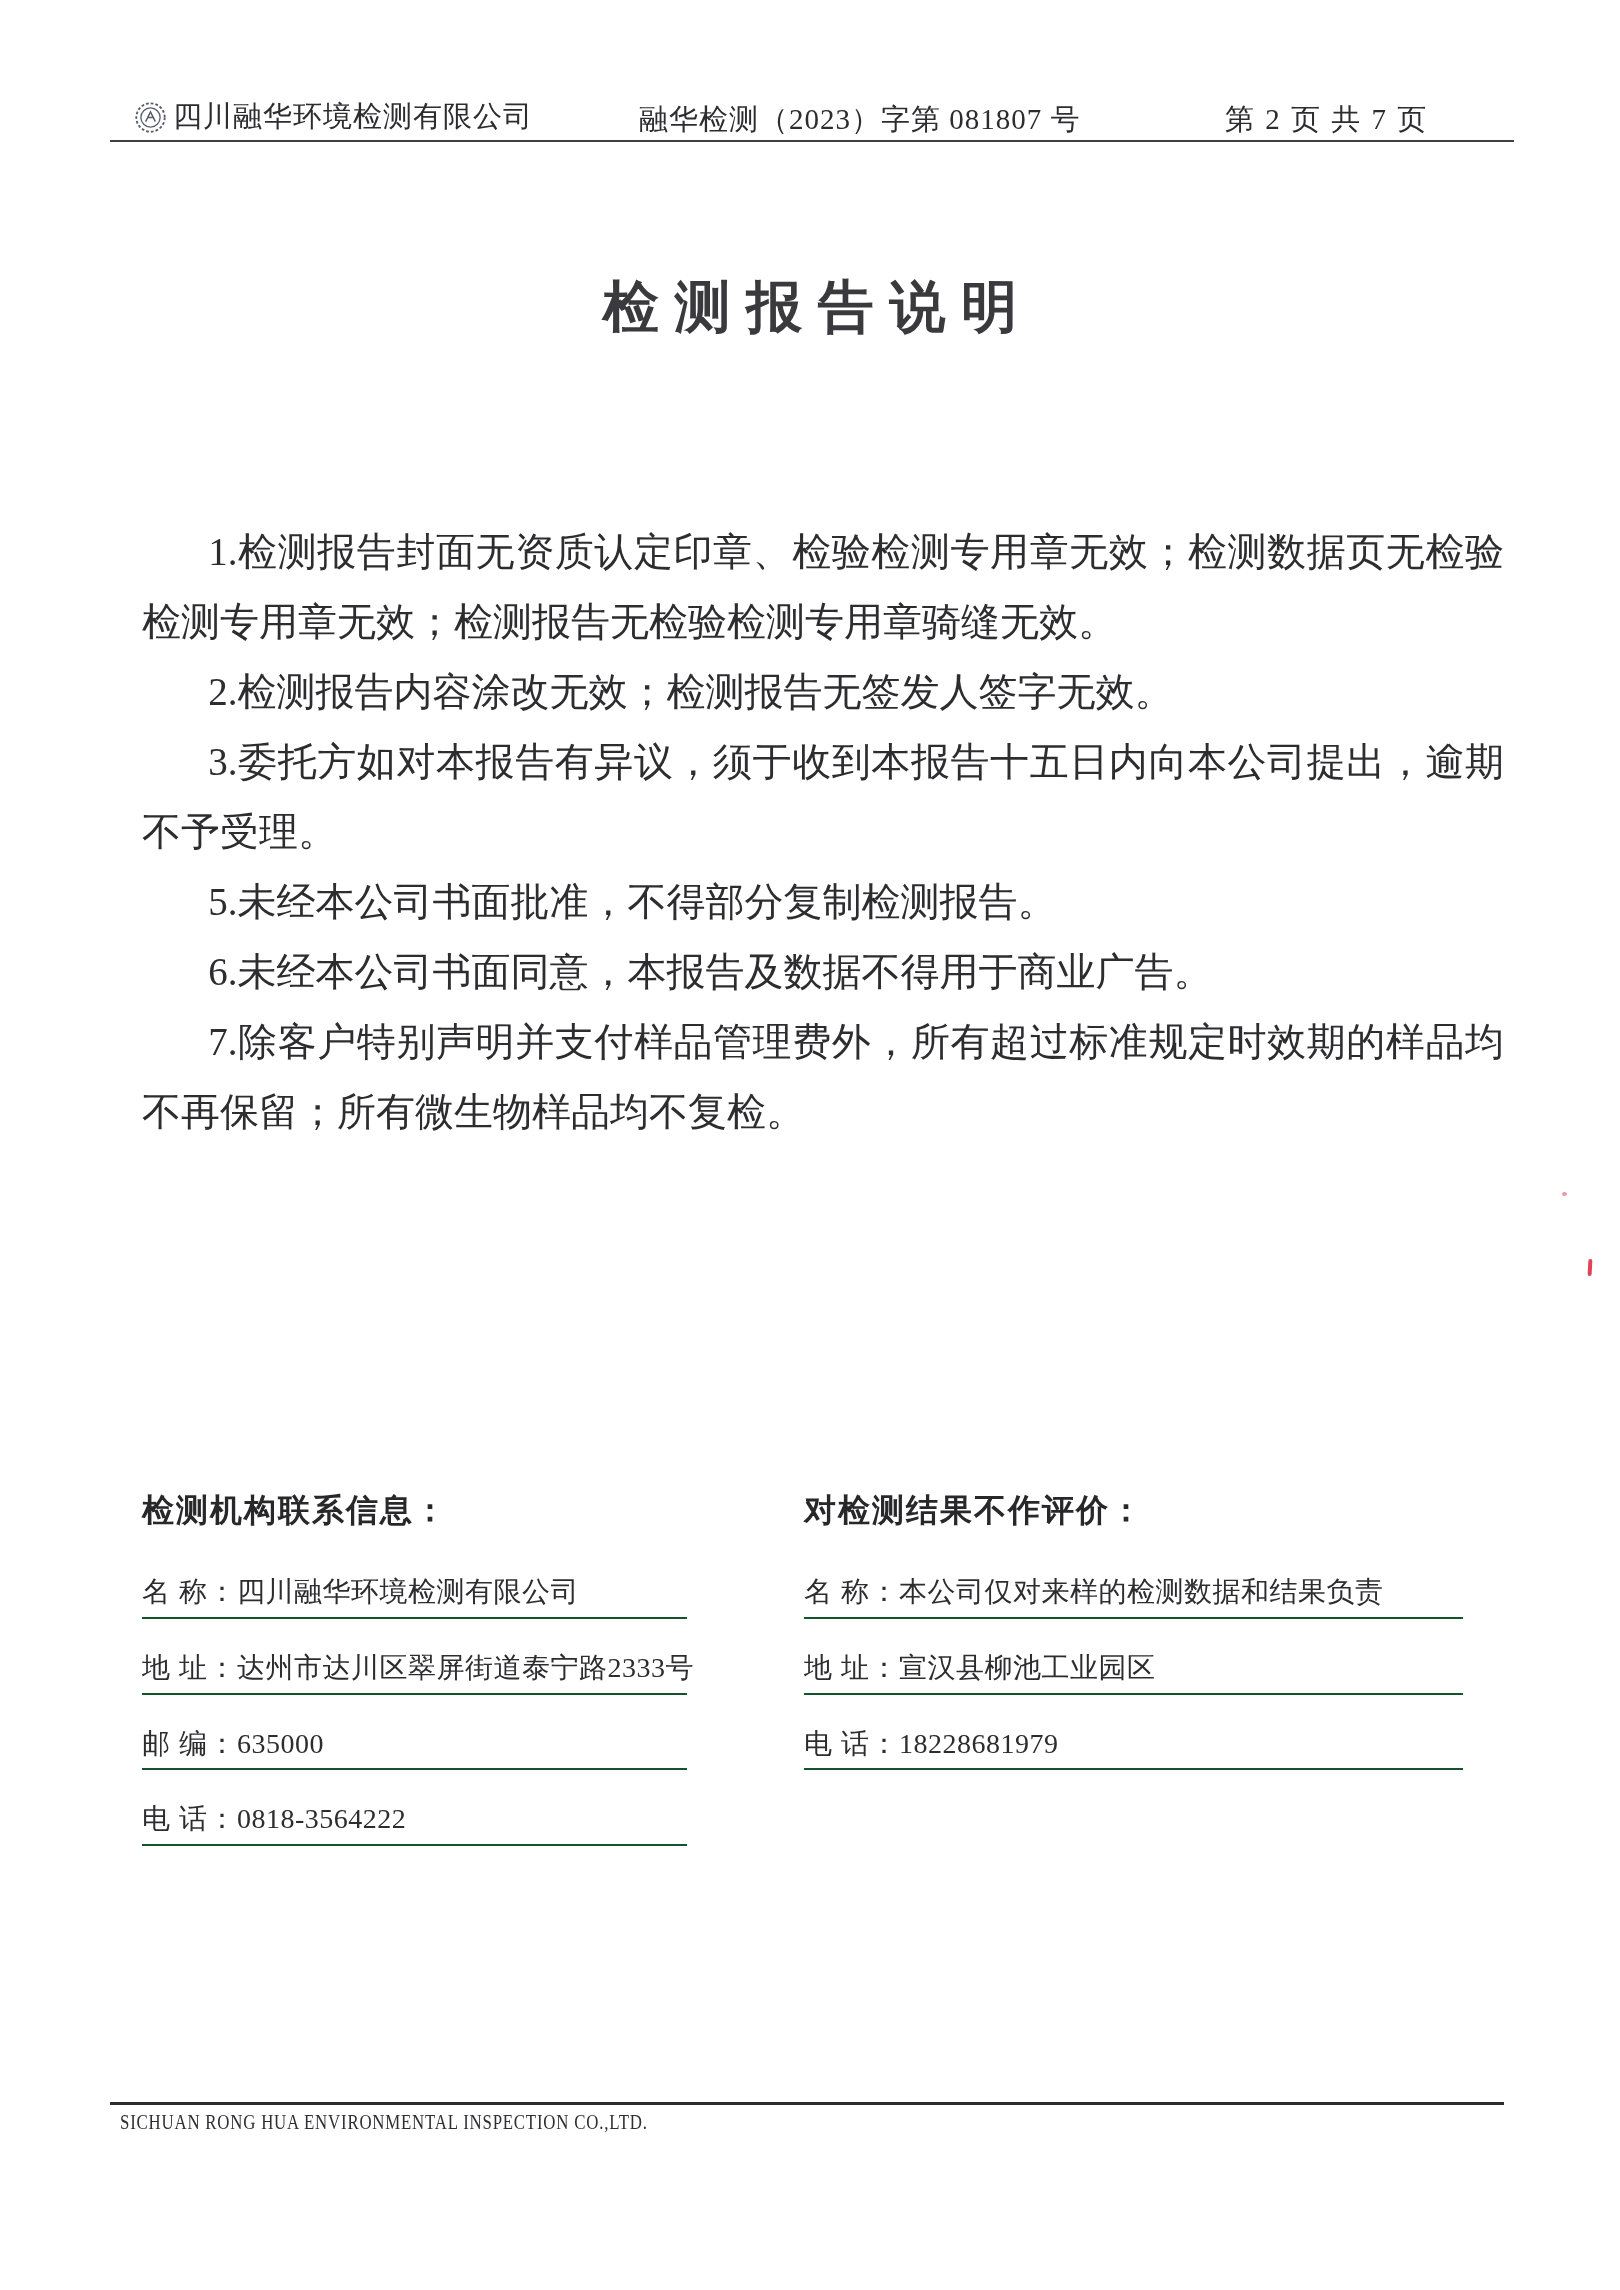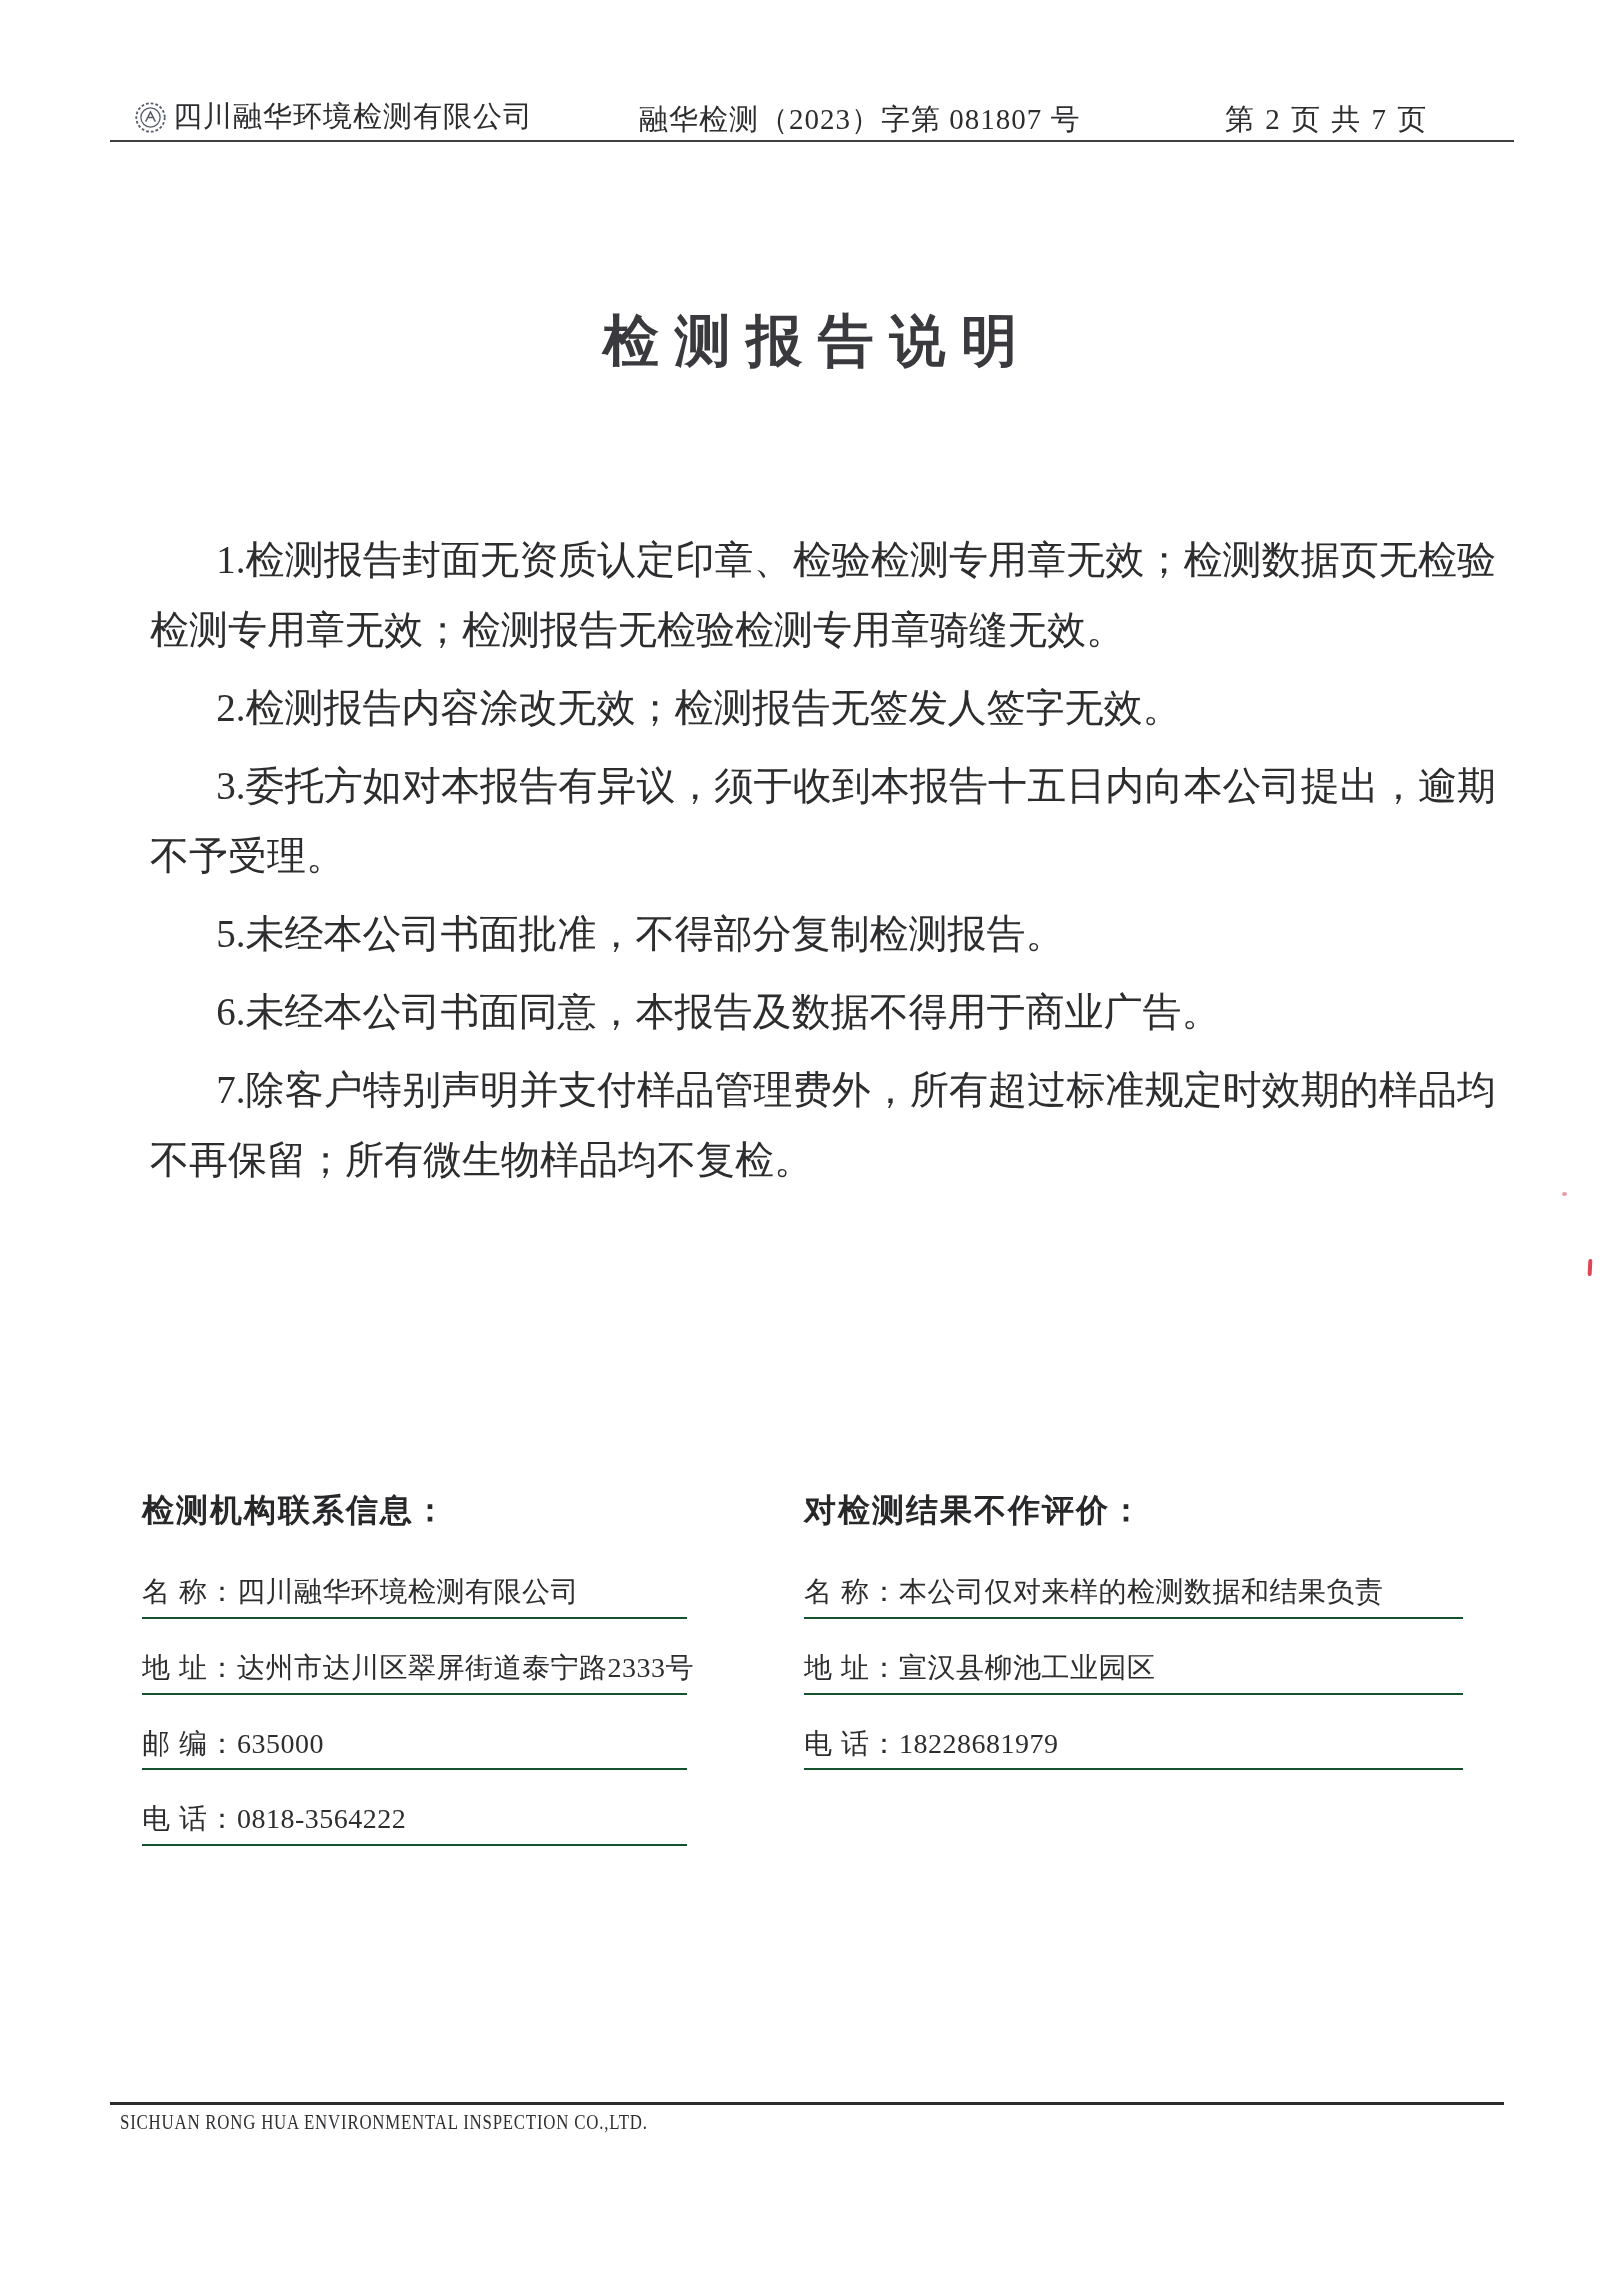--- a/index.html
+++ b/index.html
@@ -28,34 +28,34 @@
     position:absolute; top:100px; left:1225px;
     font-size:29px; letter-spacing:2px;
   }
   .header-rule {
     position:absolute; top:140px; left:110px;
     width:1404px; height:2px; background:#414144;
   }
 
   
   .page-title {
-    position:absolute; top:304px; left:0; width:100%;
+    position:absolute; top:270px; left:0; width:100%;
     text-align:center;
     font-size:56px; font-weight:700;
     letter-spacing:15.7px; text-indent:15.7px;
     color:#3a3a3e;
   }
 
   
   .notes {
     position:absolute; top:517px; left:142px; width:1362px;
     font-size:39px; line-height:70px;
     text-align:justify;
   }
-  .notes p { margin:8px; text-indent:1.7em; }
+  .notes p { margin:0; text-indent:1.7em; }
 
   
   .contact-heading {
     position:absolute; top:1489px;
     font-family:"Liberation Sans","DejaVu Sans",sans-serif;
     font-size:32px; font-weight:700; letter-spacing:2px;
     color:#28282b;
   }
   .heading-agency { left:142px; }
   .heading-client { left:804px; }

